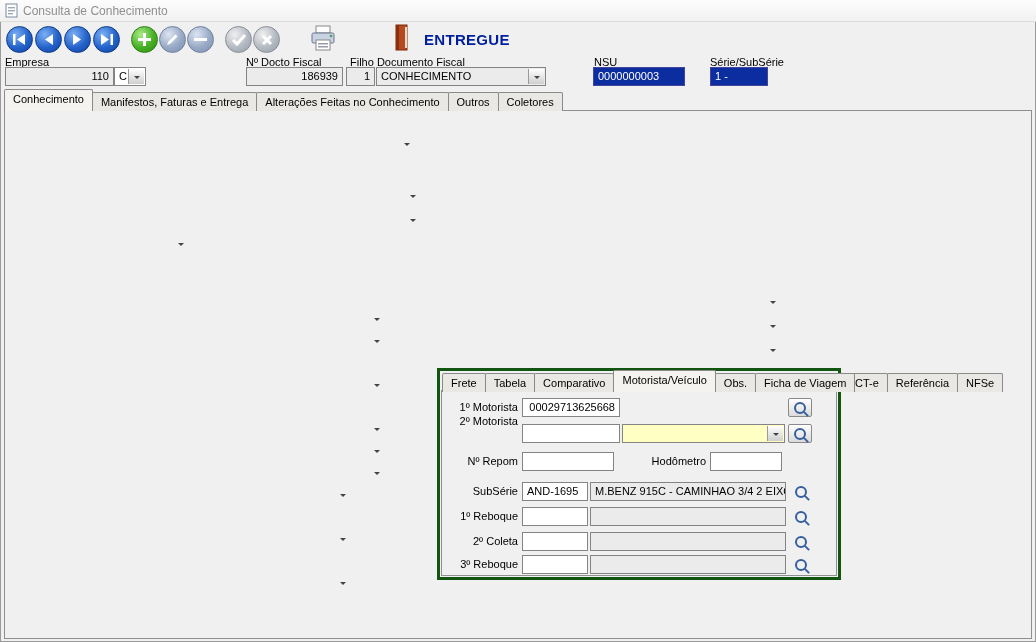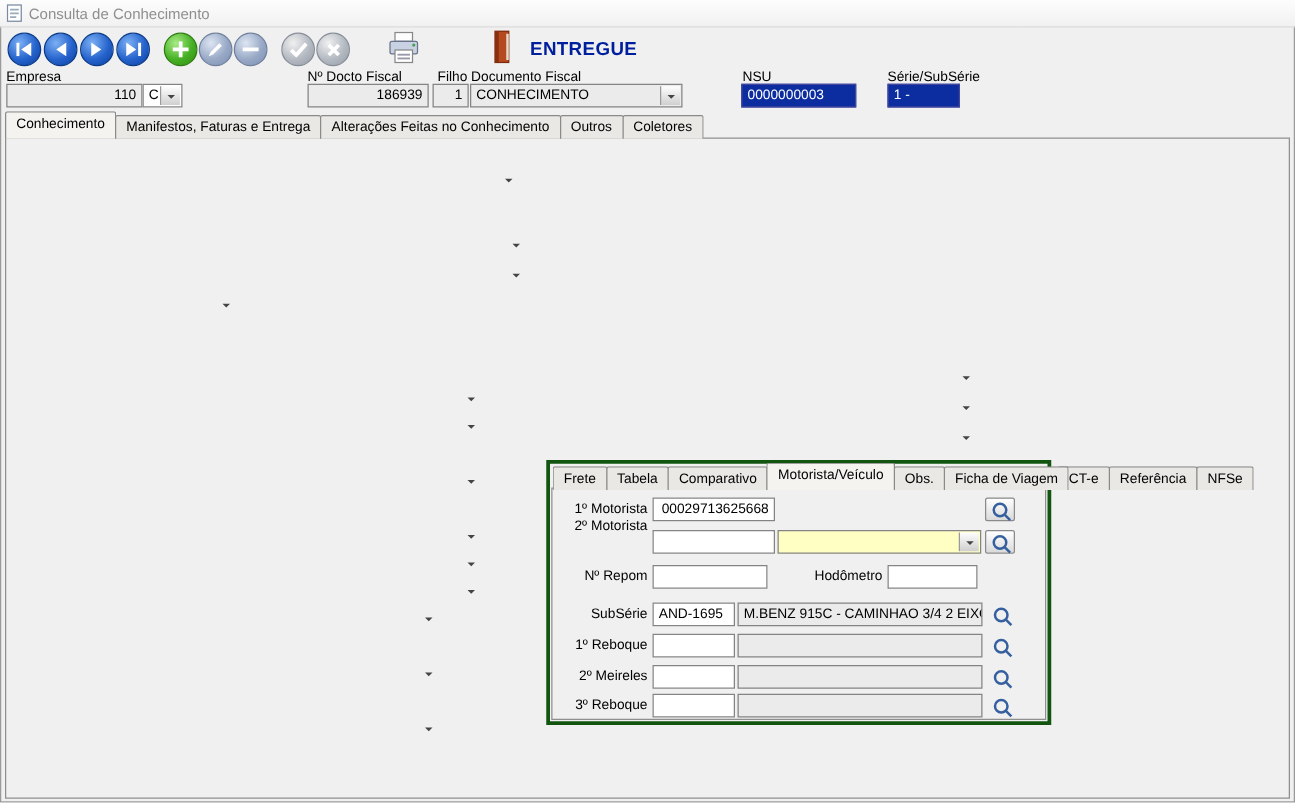--- a/index.html
+++ b/index.html
@@ -410,21 +410,21 @@
       <span class="mag"></span>
     </div>
 
   <div class="lbl right" style="left:444px;top:510px;width:74px;z-index:4;">1º Reboque</div>
   <div class="fld" style="left:522px;top:507px;width:66px;z-index:4;"></div>
   <div class="fld dis" style="left:590px;top:507px;width:196px;z-index:4;"></div>
   <div class="magbare" style="left:792px;top:508px;z-index:4;">
       <span class="mag"></span>
     </div>
 
-  <div class="lbl right" style="left:444px;top:535px;width:74px;z-index:4;">2º Meireles</div>
+  <div class="lbl right" style="left:444px;top:535px;width:74px;z-index:4;">2º Coleta</div>
   <div class="fld" style="left:522px;top:532px;width:66px;z-index:4;"></div>
   <div class="fld dis" style="left:590px;top:532px;width:196px;z-index:4;"></div>
   <div class="magbare" style="left:792px;top:533px;z-index:4;">
       <span class="mag"></span>
     </div>
 
   <div class="lbl right" style="left:444px;top:558px;width:74px;z-index:4;">3º Reboque</div>
   <div class="fld" style="left:522px;top:555px;width:66px;z-index:4;"></div>
   <div class="fld dis" style="left:590px;top:555px;width:196px;z-index:4;"></div>
   <div class="magbare" style="left:792px;top:556px;z-index:4;">

